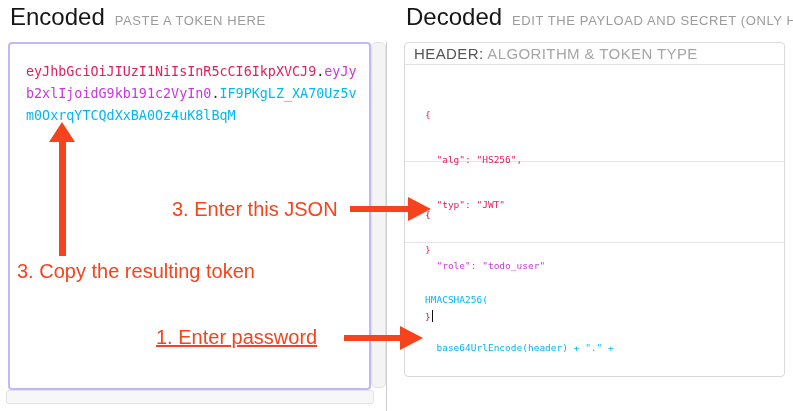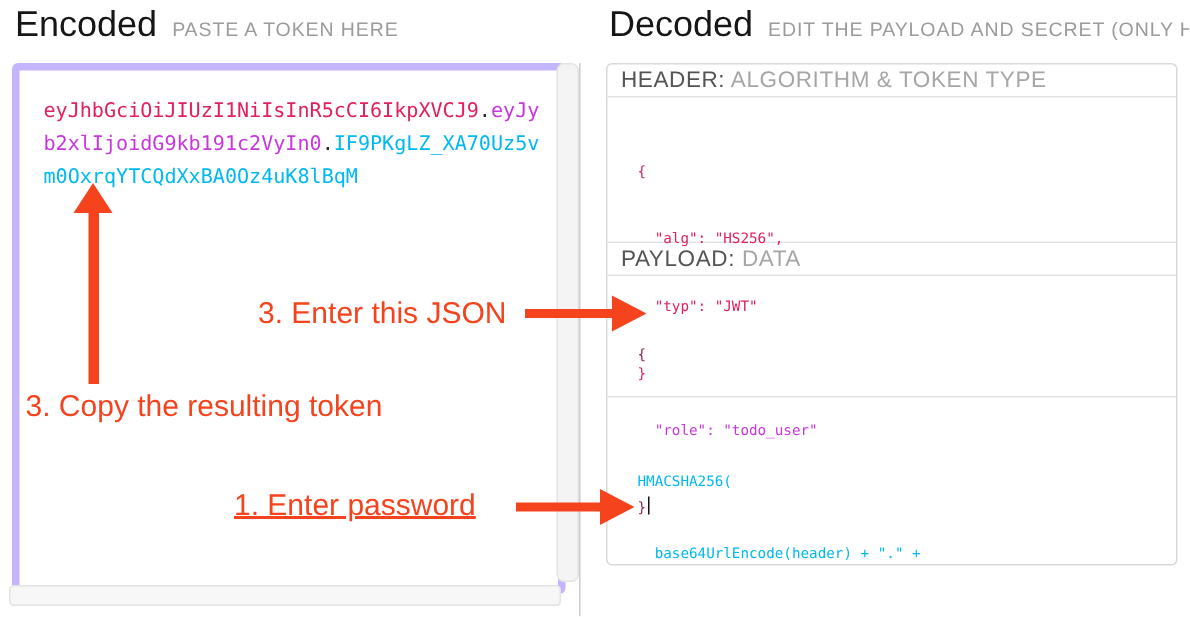--- a/index.html
+++ b/index.html
@@ -6,21 +6,21 @@
   #screen{position:relative;width:793px;height:411px;background:#fff;overflow:hidden;
           font-family:"Liberation Sans",sans-serif;}
 
   
   .col-heading{position:absolute;top:3px;display:flex;align-items:baseline;white-space:nowrap;}
   .col-heading .big{font-size:24px;font-weight:300;color:#161616;letter-spacing:0;}
   .col-heading .sub{margin-left:10px;font-size:13px;color:#9b9b9b;letter-spacing:.6px;}
 
   
   .encoded-box{position:absolute;left:8px;top:42px;width:359px;height:344px;
-               background:#fff;border:5px solid #c4b5fd;border-radius:4px;}
+               background:#fff;border:2px solid #c4b5fd;border-radius:4px;}
   .token-editor{position:absolute;left:16px;top:17px;width:336px;
                 font-family:"DejaVu Sans Mono",monospace;font-size:13.4px;line-height:22px;
                 word-break:break-all;cursor:text;}
   .tok-h{color:var(--token-header);}
   .tok-dot{color:#2b2b2b;}
   .tok-p{color:var(--token-payload);}
   .tok-s{color:var(--token-signature);}
   .scroll-track{position:absolute;left:371px;top:42px;width:13px;height:344px;
                 background:#f4f4f4;border:1px solid #e3e3e3;border-radius:5px;}
   .column-divider{position:absolute;left:386px;top:42px;width:1px;height:369px;background:#ccc;}
@@ -84,24 +84,20 @@
       <span class="strong">HEADER:</span>
       <span class="hint">ALGORITHM &amp; TOKEN TYPE</span>
     </div>
     <div class="codeblock header-code">
       <div>{</div>
       <div>  "alg": "HS256",</div>
       <div>  "typ": "JWT"</div>
       <div>}</div>
     </div>
 
-    <div class="sec-label">
-      <span class="strong">PAYLOAD:</span>
-      <span class="hint">DATA</span>
-    </div>
     <div class="codeblock payload-code">
       <div class="brace">{</div>
       <div class="body">  "role": "todo_user"</div>
       <div class="brace"><span>}</span><span class="caret"></span></div>
     </div>
 
     <div class="codeblock sig-code">
       <div>HMACSHA256(</div>
       <div>  base64UrlEncode(header) + "." +</div>
       

